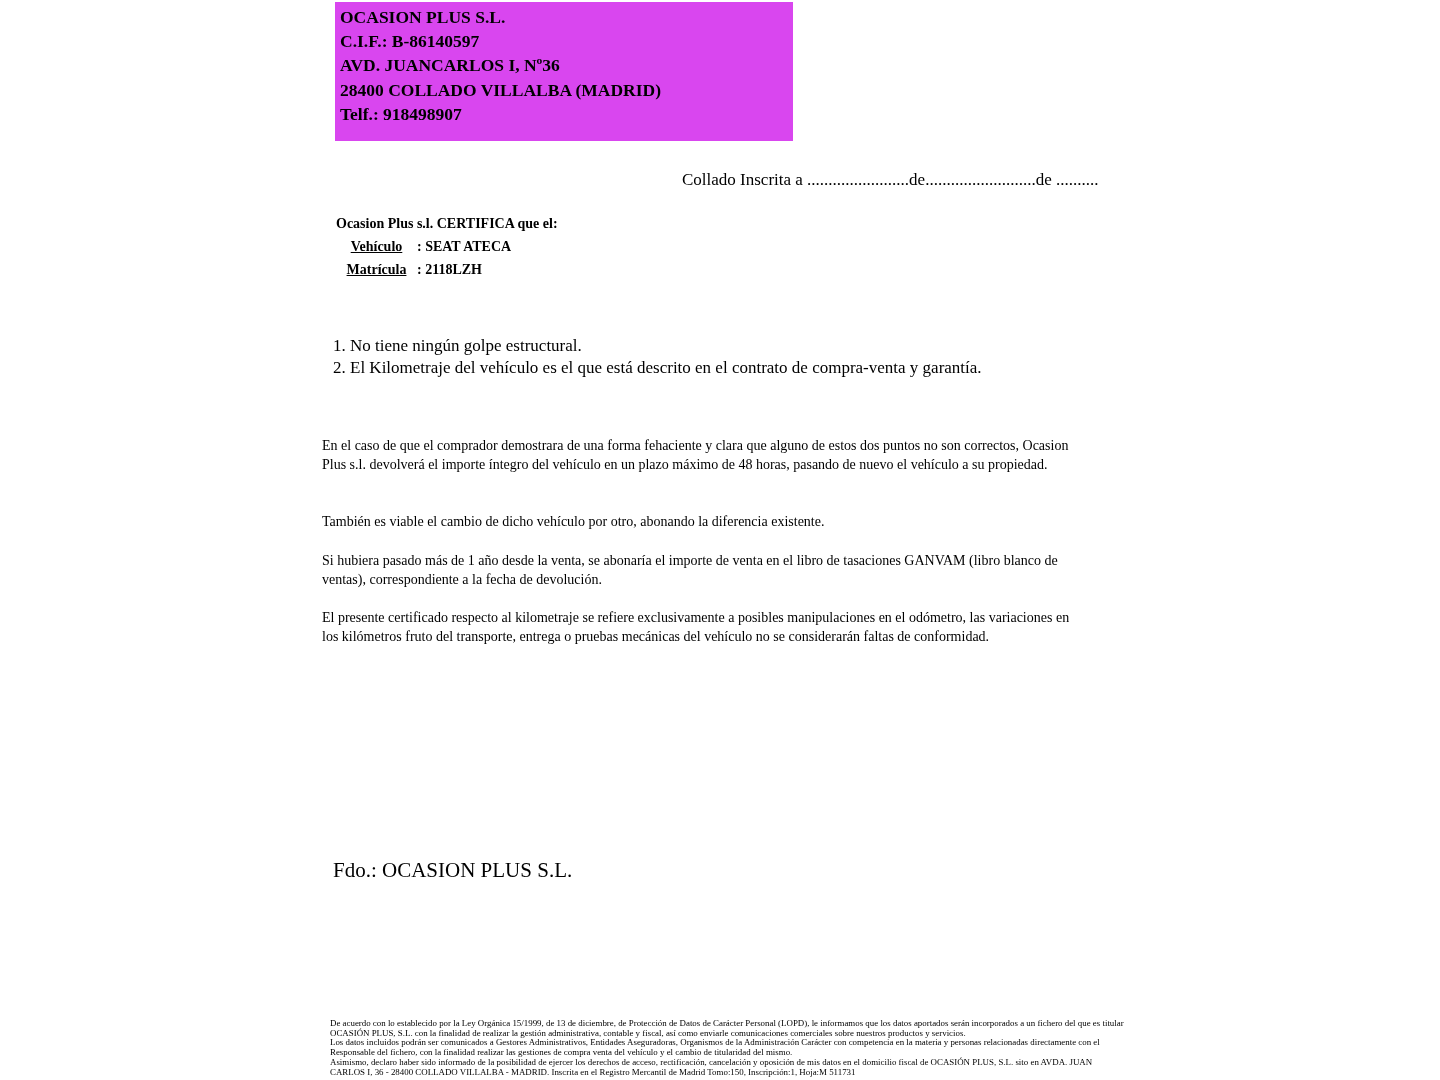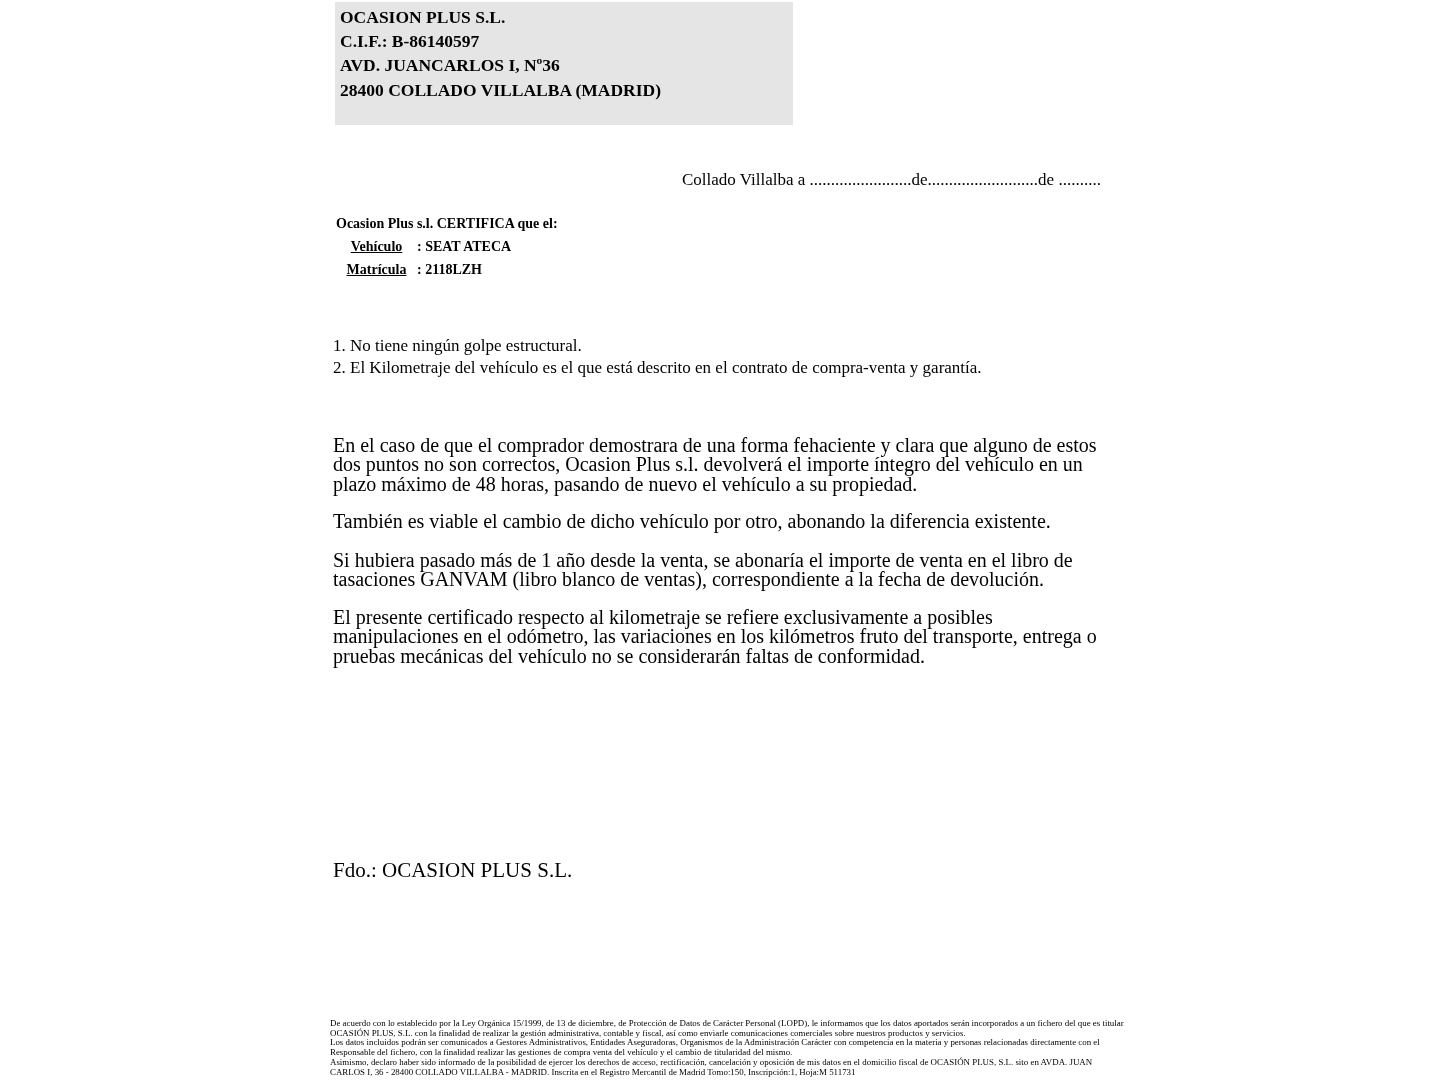--- a/index.html
+++ b/index.html
@@ -16,22 +16,22 @@
     overflow: hidden;
   }
   .abs { position: absolute; }
 
   
   .header-block {
     left: 335px;
     top: 2px;
     width: 453px;
     height: 118px;
-    background: #e5e5e5;
-    padding: 3px 0 2px 5px;
+    background: #d946ef;
+    padding: 3px 0 18px 5px;
     font-weight: bold;
     font-size: 17.5px;
     line-height: 24.2px;
   }
 
   
   .date-line {
     left: 682px;
     top: 170px;
     font-size: 17px;
@@ -57,23 +57,23 @@
 
   .item {
     left: 333px;
     font-size: 17px;
     white-space: nowrap;
   }
   .item-1 { top: 336px; }
   .item-2 { top: 358px; }
 
   .para {
-    left: 333px;
+    left: 322px;
     width: 764px;
-    font-size: 20px;
+    font-size: 14px;
     line-height: 19.4px;
     text-align: left;
   }
   .para-1 { top: 436px; }
   .para-2 { top: 512px; }
   .para-3 { top: 551px; }
   .para-4 { top: 608px; }
 
   .signature {
     left: 333px;
@@ -90,23 +90,24 @@
   .fineprint div { white-space: nowrap; }
 </style>
 </head>
 <body>
 
 <div class="abs header-block">
   <div>OCASION PLUS S.L.</div>
   <div>C.I.F.: B-86140597</div>
   <div>AVD. JUANCARLOS I, Nº36</div>
   <div>28400 COLLADO VILLALBA (MADRID)</div>
+  <div>Telf.: 918498907</div>
 </div>
 
-<div class="abs date-line">Collado Villalba a ........................de..........................de ..........</div>
+<div class="abs date-line">Collado Inscrita a ........................de..........................de ..........</div>
 
 <div class="abs cert-block">
   <div>Ocasion Plus s.l. CERTIFICA que el:</div>
   <div>
     <span class="field-label-wrap"><span class="field-label">Vehículo</span></span><span>: SEAT ATECA</span>
   </div>
   <div>
     <span class="field-label-wrap"><span class="field-label">Matrícula</span></span><span>: 2118LZH</span>
   </div>
 </div>

